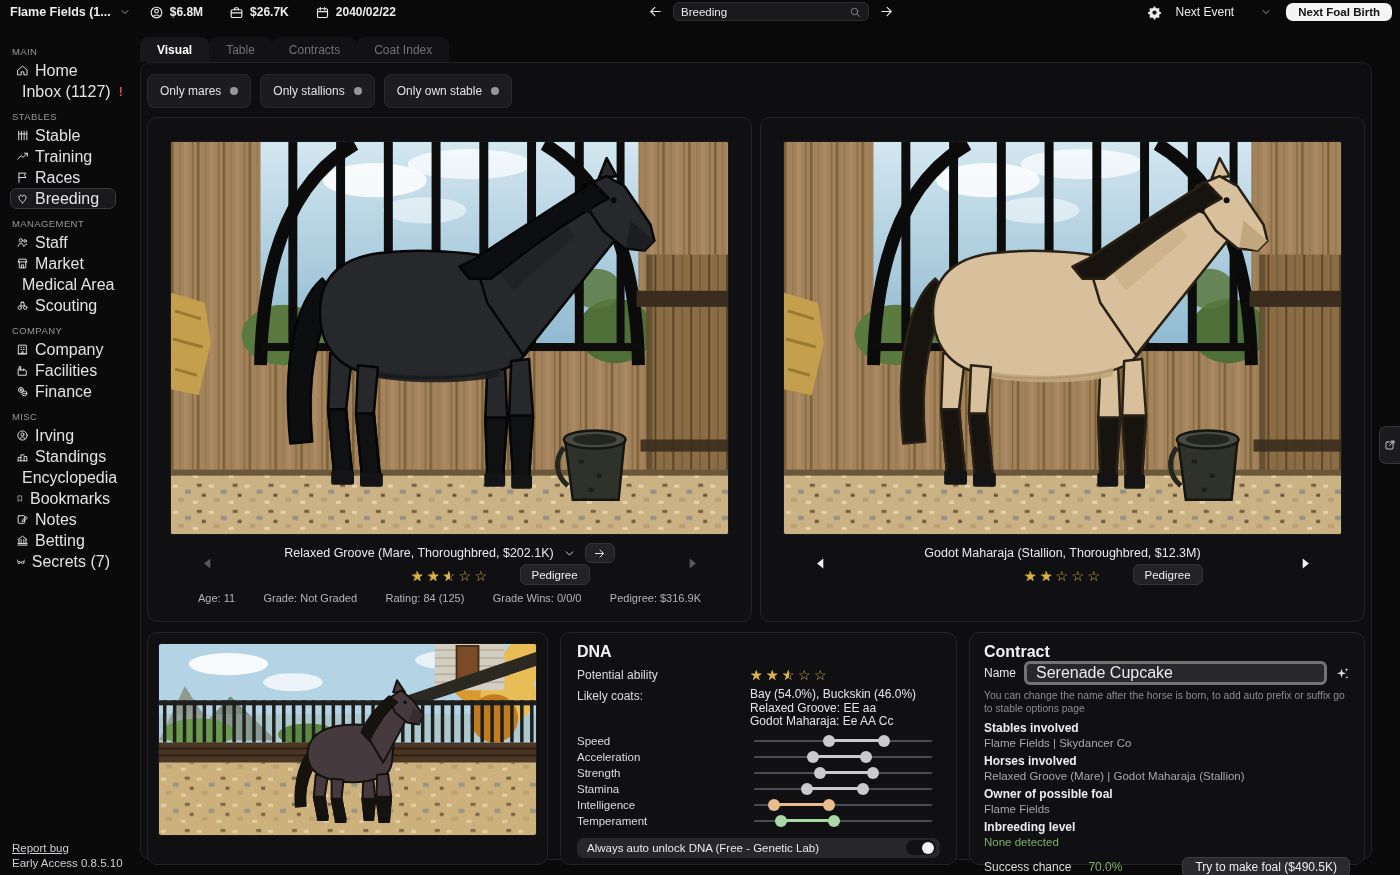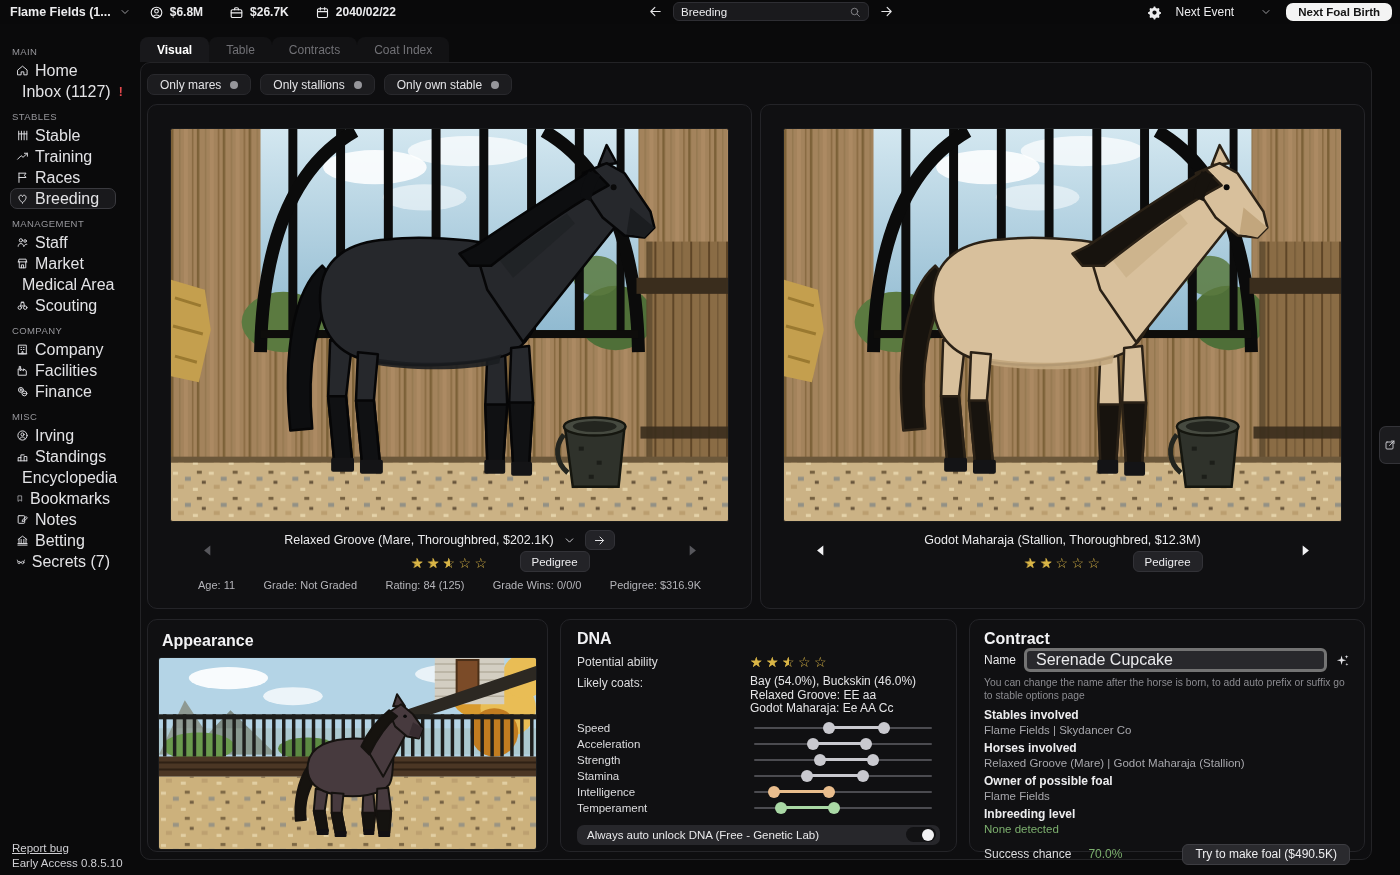--- a/index.html
+++ b/index.html
@@ -50,21 +50,21 @@
 
   
   .main{position:absolute;left:140px;top:24px;right:0;bottom:0}
   .tabs{display:flex;margin-top:13px;height:25px}
   .tab{border:none;background:#121214;color:#717176;font-family:inherit;font-size:12px;
        padding:0 17px;border-radius:8px 8px 0 0;cursor:pointer}
   .tab.active{background:#18181b;color:#fff;font-weight:bold}
   .content{position:absolute;left:0;top:38px;width:1232px;height:798px;background:var(--panel2);
            border:1px solid #232326;border-radius:10px;padding:11px 6px 10px 6px}
   .chips{display:flex;gap:9px;margin:0 0 9px 0}
-  .chip{display:flex;align-items:center;gap:9px;height:21px;padding:0 12px;background:var(--chip);
+  .chip{display:flex;align-items:center;gap:9px;height:34px;padding:0 12px;background:var(--chip);
         border:1px solid #29292d;border-radius:7px;color:#e2e2e5;font-family:inherit;font-size:12px;cursor:pointer}
   .chip-dot{width:8px;height:8px;border-radius:50%;background:#96969b}
 
   
   .cards{display:flex;gap:8px}
   .card{flex:1;background:var(--panel);border:1px solid #242428;border-radius:10px;height:505px;position:relative}
   .scene{margin:23px 22px 7px 22px;height:394px;border-radius:3px;overflow:hidden;border:1px solid #191a1c;background:#9f8058}
   .scene svg{width:100%;height:100%}
   .mare-scene{--body:#26282c;--hdark:#1b1d20;--mane:#0d0e10;--sock:#101113;--outl:#060607}
   .stallion-scene{--body:#d8c09c;--hdark:#c2a67d;--mane:#17130e;--sock:#17130e;--outl:#2a2116}
@@ -702,21 +702,20 @@
                 <path d="M7.5 4 L17.5 12 L7.5 20 Z" fill="currentColor"></path>
               </svg>
             </span>
         </div>
       </section>
     </div>
 
     <div class="bottom">
 
       <section class="panel appearance">
-        <div class="p-title">Appearance</div>
         <div class="foal-scene">
           <svg viewBox="0 0 380 190" preserveAspectRatio="none">
             <rect width="380" height="118" fill="#b4d4e6"></rect>
             <ellipse cx="70" cy="20" rx="40" ry="11" fill="#fff" opacity=".9"></ellipse>
             <ellipse cx="135" cy="38" rx="30" ry="9" fill="#fff" opacity=".75"></ellipse>
             <ellipse cx="300" cy="16" rx="42" ry="10" fill="#fff" opacity=".7"></ellipse>
             <path d="M0,96 L26,42 L62,96 Z" fill="#8e9992"></path>
             <path d="M30,96 L72,52 L118,96 Z" fill="#7d8a84"></path>
             <path d="M0,96 L380,96 L380,70 L0,70 Z" fill="#9db4a6" opacity=".35"></path>
             <ellipse cx="40" cy="88" rx="36" ry="14" fill="#6a9a4d"></ellipse>

